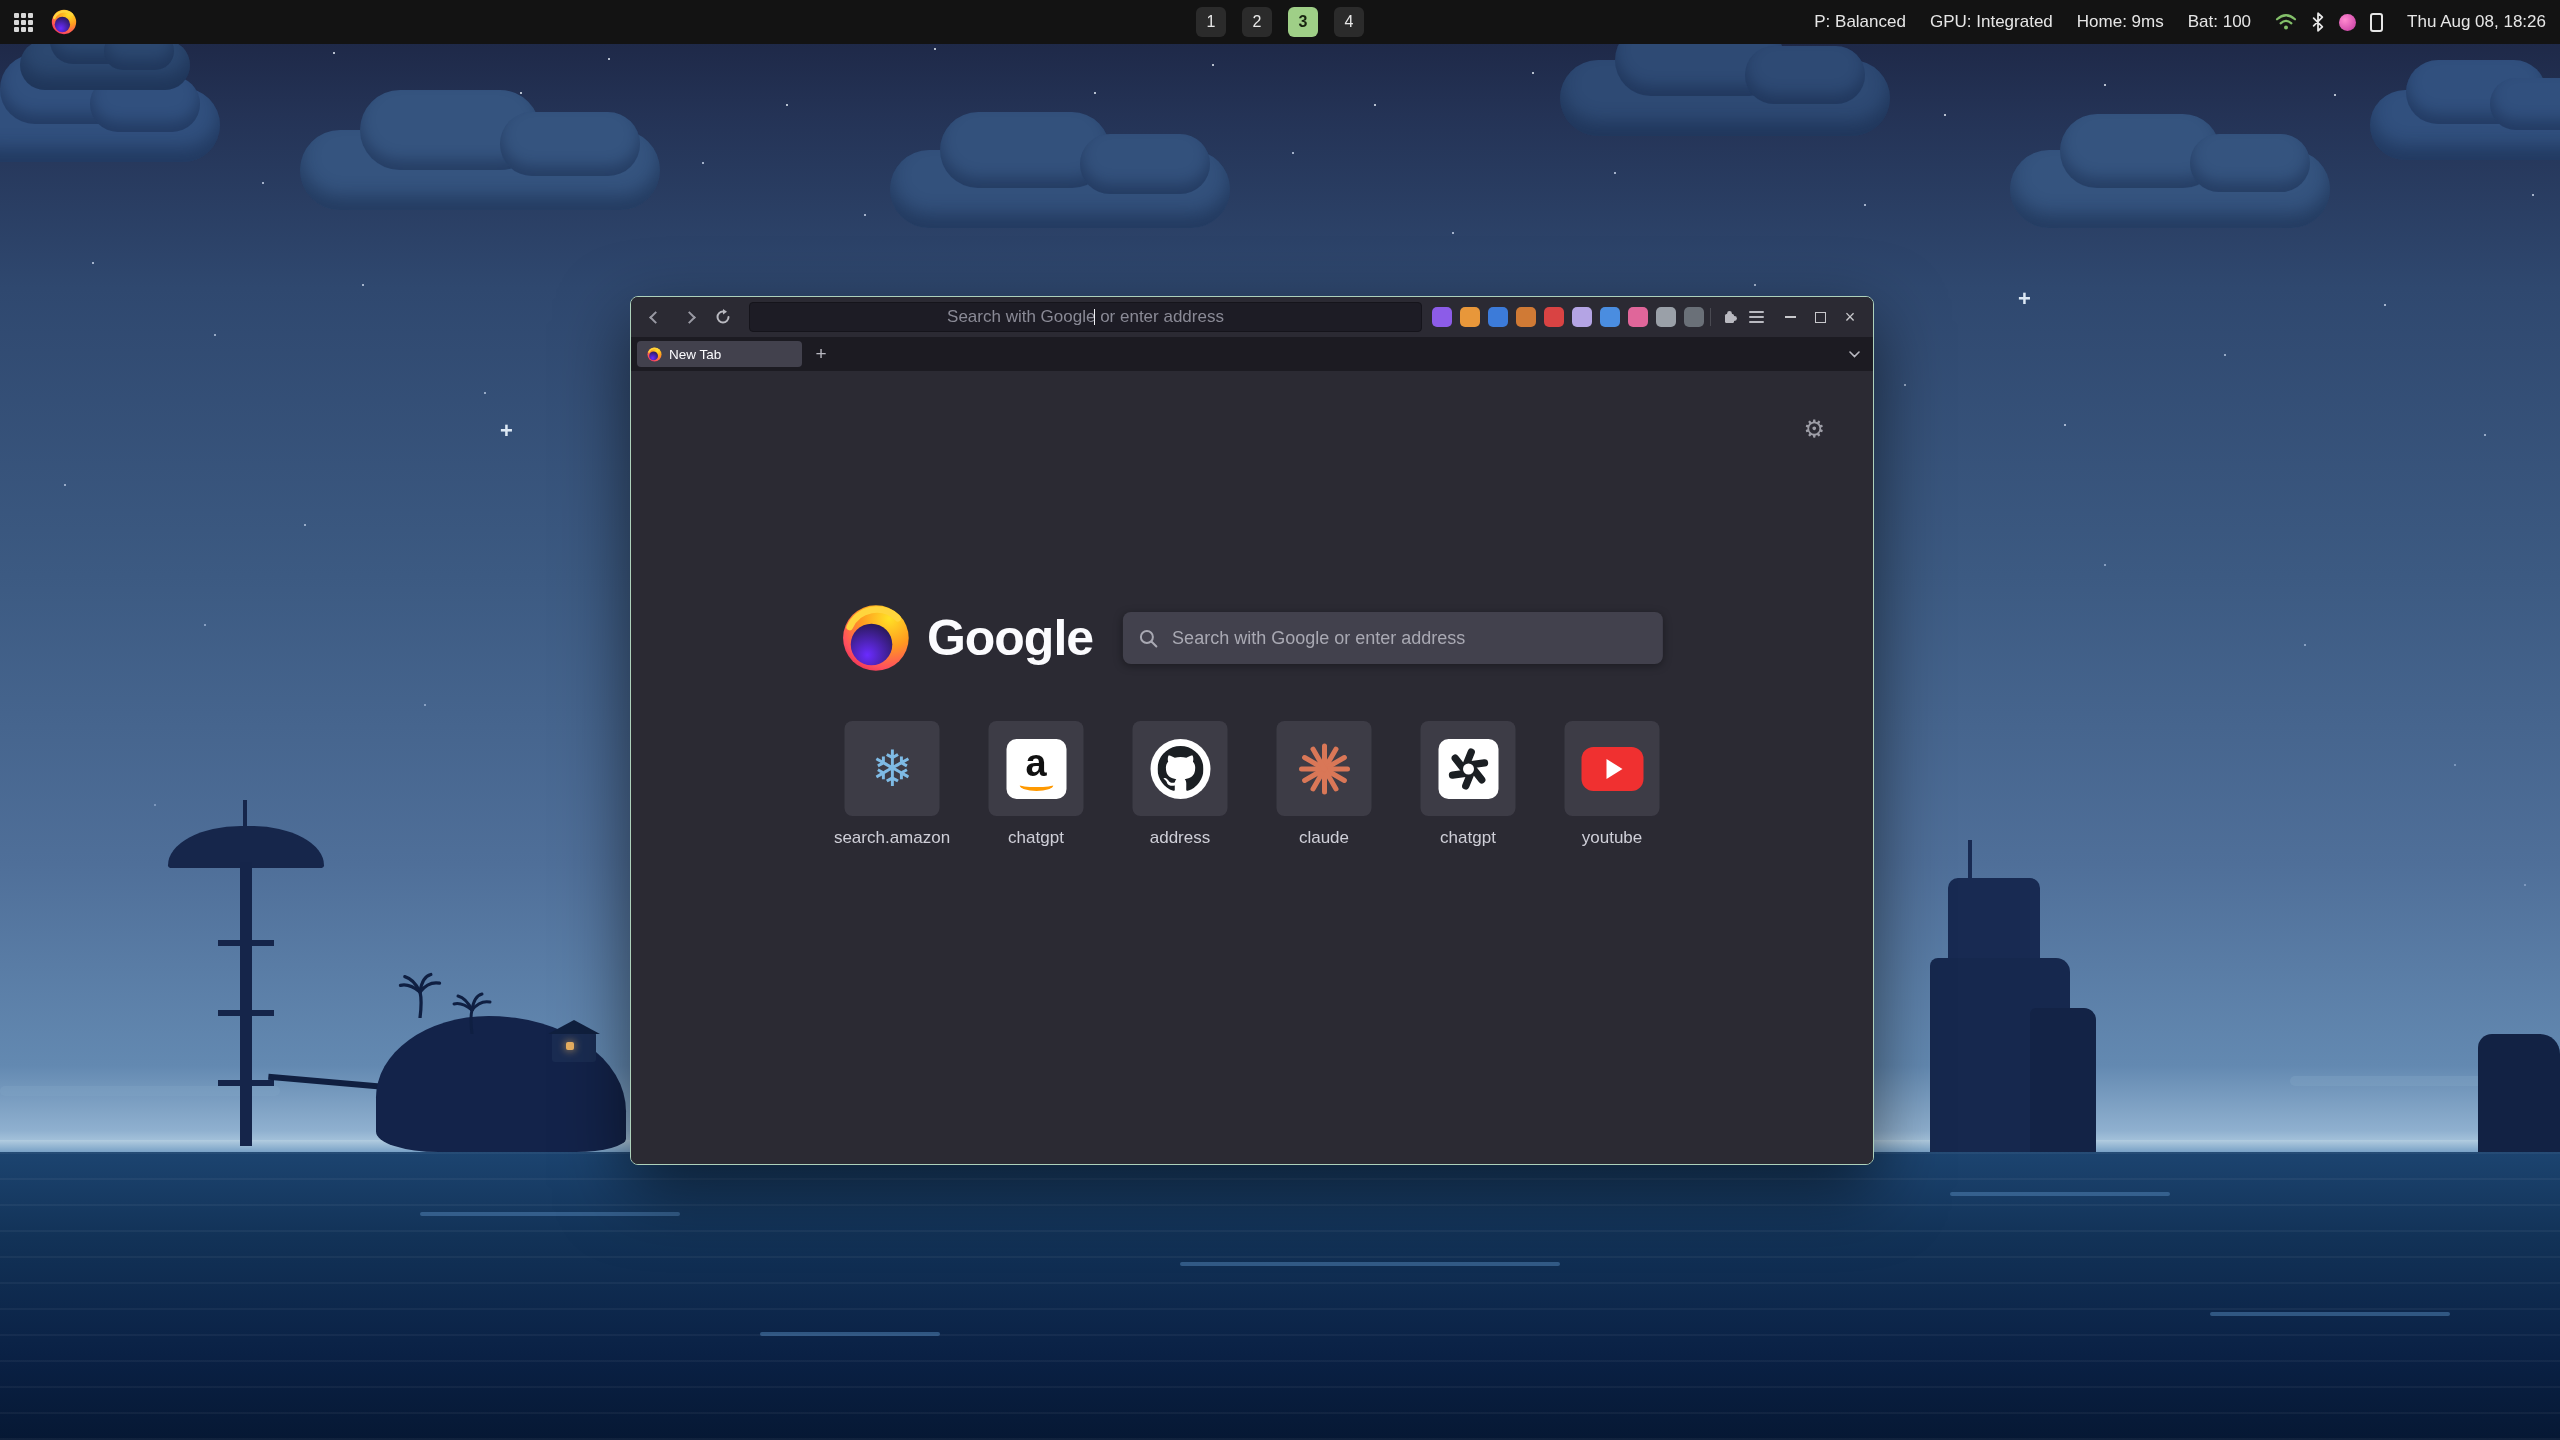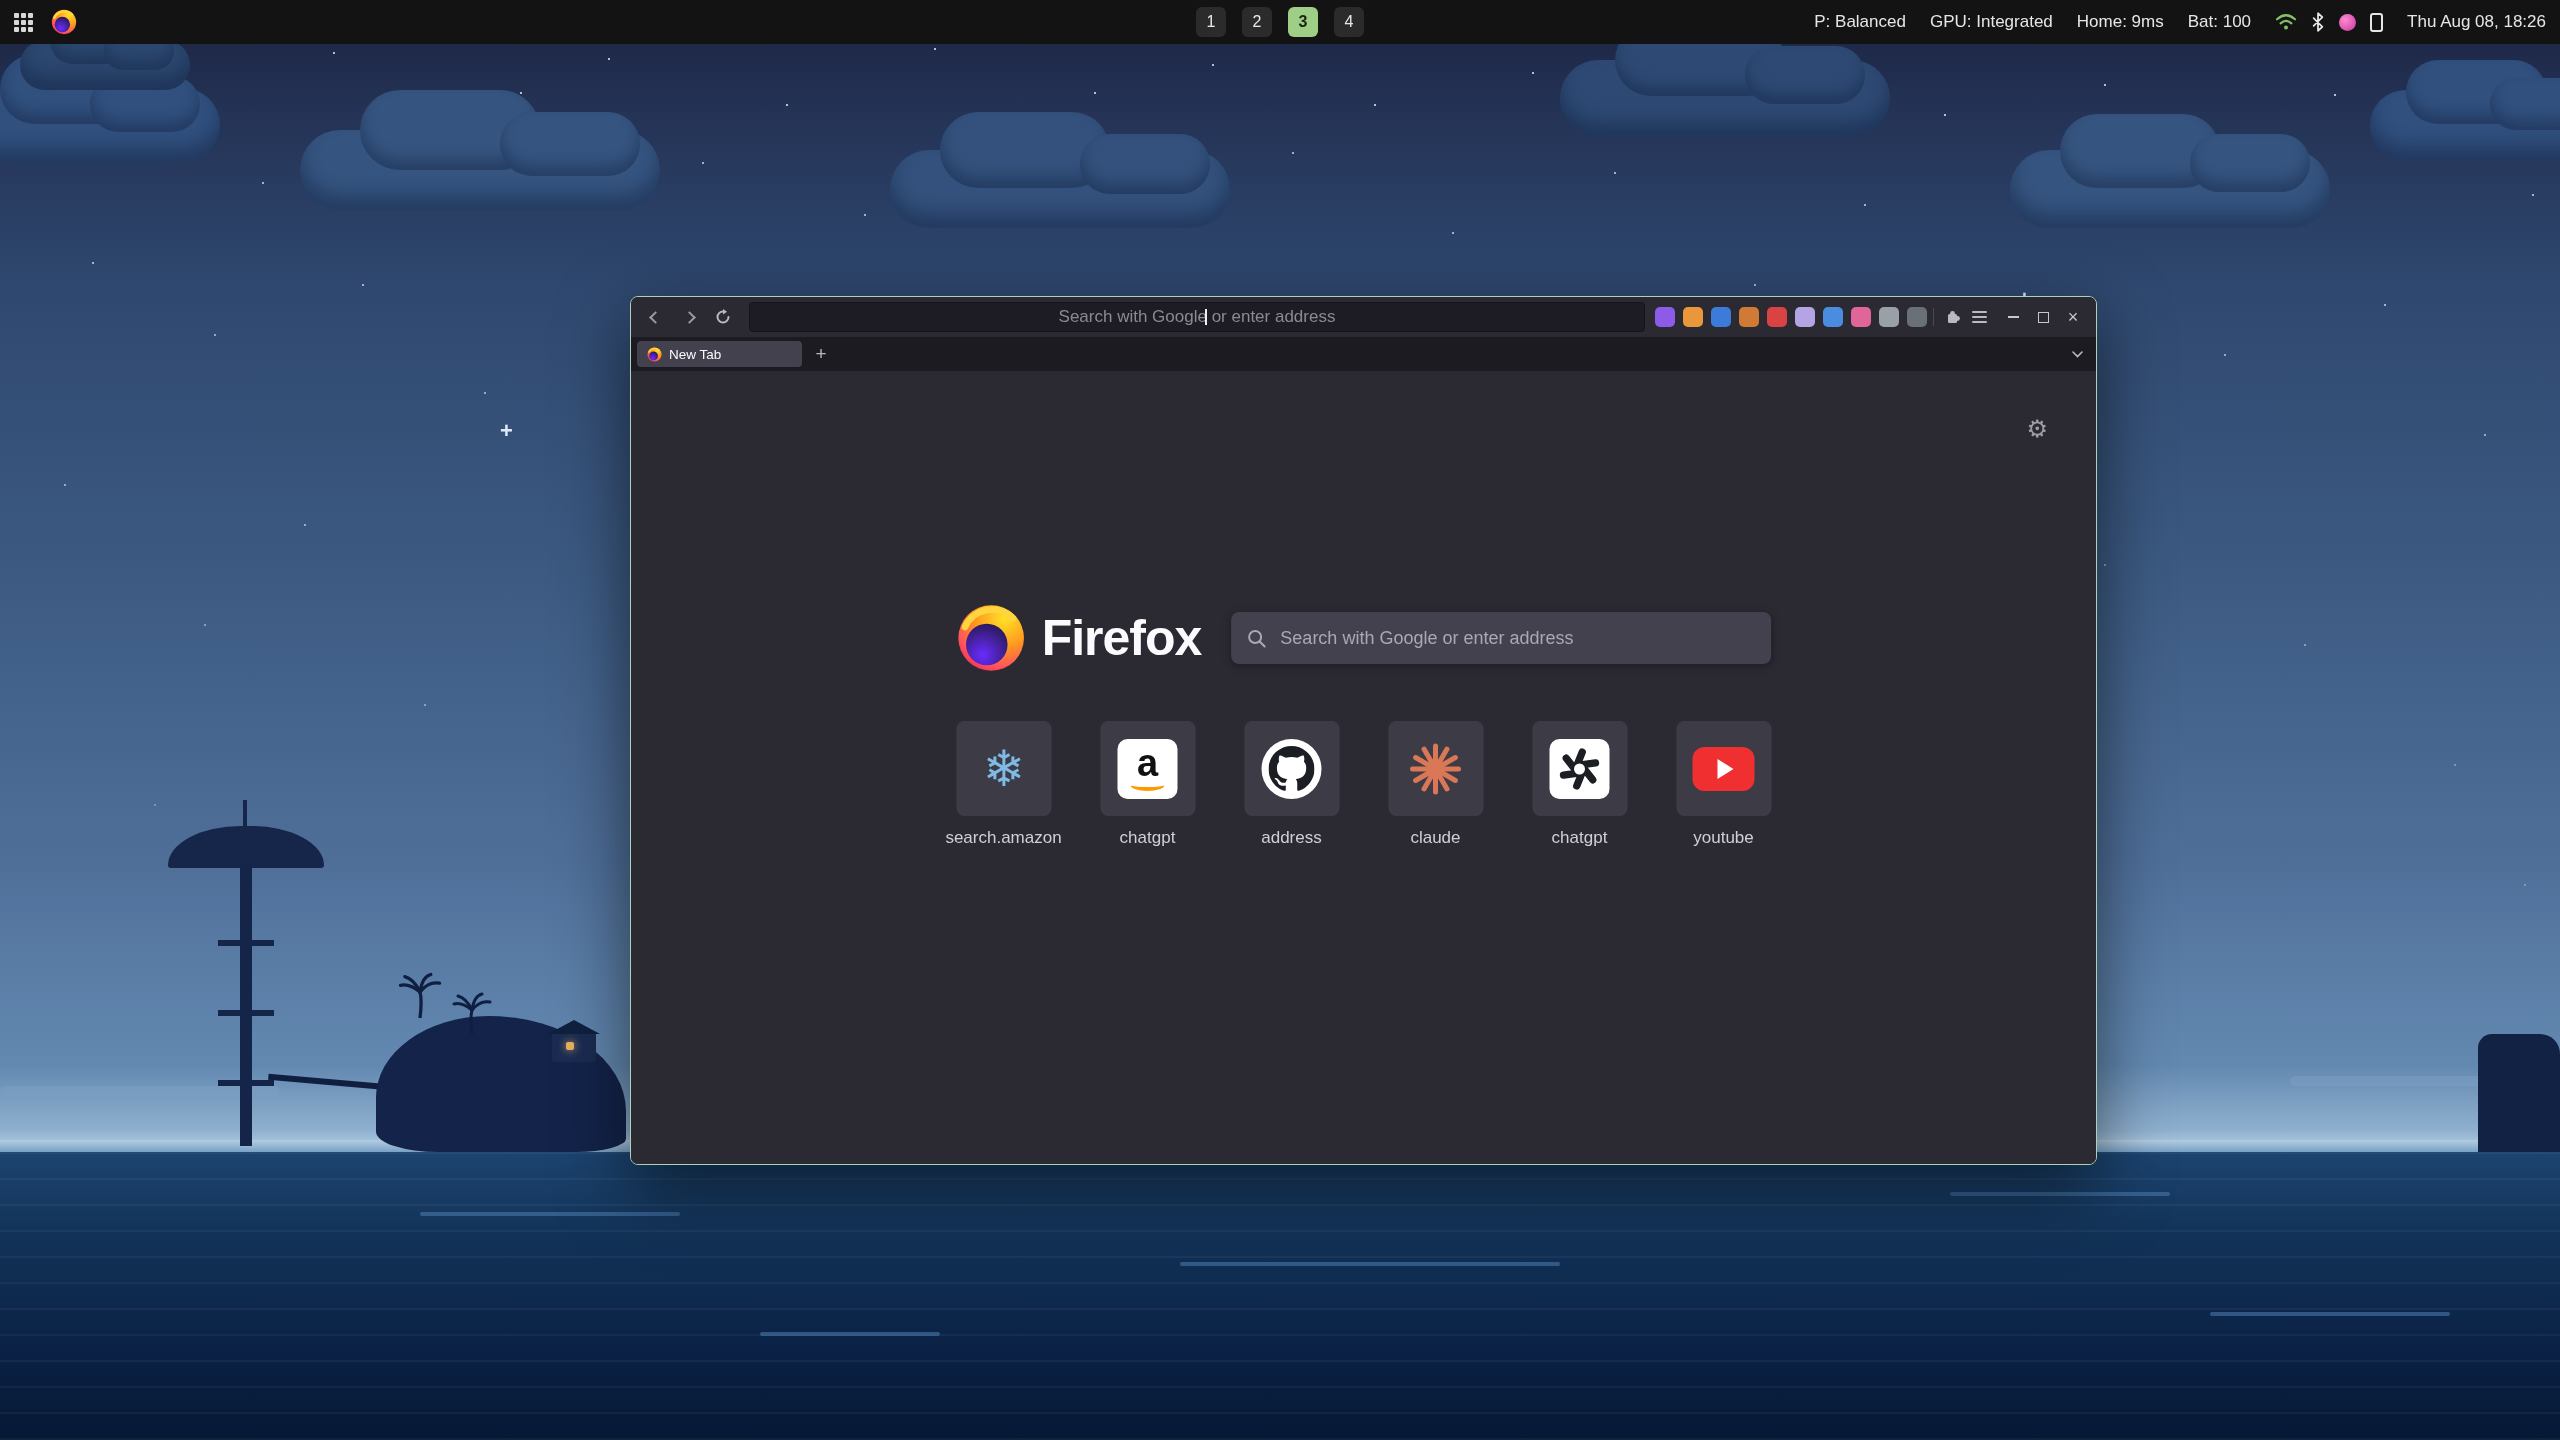--- a/index.html
+++ b/index.html
@@ -80,21 +80,21 @@
   .ws-group{position:absolute;left:50%;transform:translateX(-50%);display:flex;gap:16px;}
   .ws{width:30px;height:30px;border-radius:6px;background:#2b2b2b;color:#e8e8e8;display:flex;
     align-items:center;justify-content:center;font-size:16px;cursor:pointer;}
   .ws.active{background:#9fcf87;color:#17230f;font-weight:bold;}
   .tb-right{position:absolute;right:14px;top:0;height:44px;display:flex;align-items:center;gap:24px;}
   .tb-icons{display:flex;align-items:center;gap:14px;}
   .dot-magenta{width:17px;height:17px;border-radius:50%;background:radial-gradient(circle at 35% 35%,#ff8ad0,#c2369f);}
   .phone-icon{width:13px;height:19px;border:2px solid #e6e6e6;border-radius:3px;}
 
   
-  .window{position:absolute;left:630px;top:296px;width:1467px;height:869px;z-index:20;
+  .window{position:absolute;left:630px;top:296px;width:1244px;height:869px;z-index:20;
     border:1px solid #aed1bb;border-radius:8px;overflow:hidden;background:#2b2a33;
     box-shadow:0 24px 70px rgba(0,0,0,.55);}
   .toolbar{height:40px;background:#2b2a33;display:flex;align-items:center;padding:0 10px;}
   .navbtn{width:28px;height:28px;margin-right:6px;display:flex;align-items:center;justify-content:center;
     border-radius:4px;cursor:pointer;flex:0 0 auto;}
   .chev{width:9px;height:9px;border-left:2px solid #9a9aa4;border-bottom:2px solid #9a9aa4;}
   .chev.back{transform:rotate(45deg);} .chev.fwd{transform:rotate(225deg);}
   .urlbar-wrap{flex:1;position:relative;margin:0 10px 0 6px;}
   .urlbar{width:100%;height:30px;background:#1d1c25;border:1px solid #15141b;border-radius:4px;
     color:#e0e0e6;font-size:17px;text-align:center;outline:none;font-family:"Liberation Sans",sans-serif;}
@@ -384,21 +384,21 @@
           </radialGradient>
           <radialGradient id="fx3b" cx="40%" cy="75%" r="75%">
             <stop offset="0%" stop-color="#6a2bff"></stop>
               <stop offset="100%" stop-color="#2b1a5e"></stop>
           </radialGradient>
         </defs>
         <circle cx="32" cy="32" r="30" fill="url(#fx3a)"></circle>
         <circle cx="28" cy="38" r="19" fill="url(#fx3b)"></circle>
         <path d="M8 22 A27 27 0 0 1 52 14" stroke="#ffd53d" stroke-width="6" fill="none" stroke-linecap="round"></path>
       </svg>
-      <div class="wordmark">Firefox</div>
+      <div class="wordmark">Google</div>
 
       <div class="nt-search">
         <svg width="19" height="19" viewBox="0 0 19 19">
           <circle cx="8" cy="8" r="6" stroke="#a9a9b3" stroke-width="2" fill="none"></circle>
           <line x1="12.5" y1="12.5" x2="17.5" y2="17.5" stroke="#a9a9b3" stroke-width="2" stroke-linecap="round"></line>
         </svg>
         <input type="text" placeholder="Search with Google or enter address" style="">
       </div>
     </div>
 

